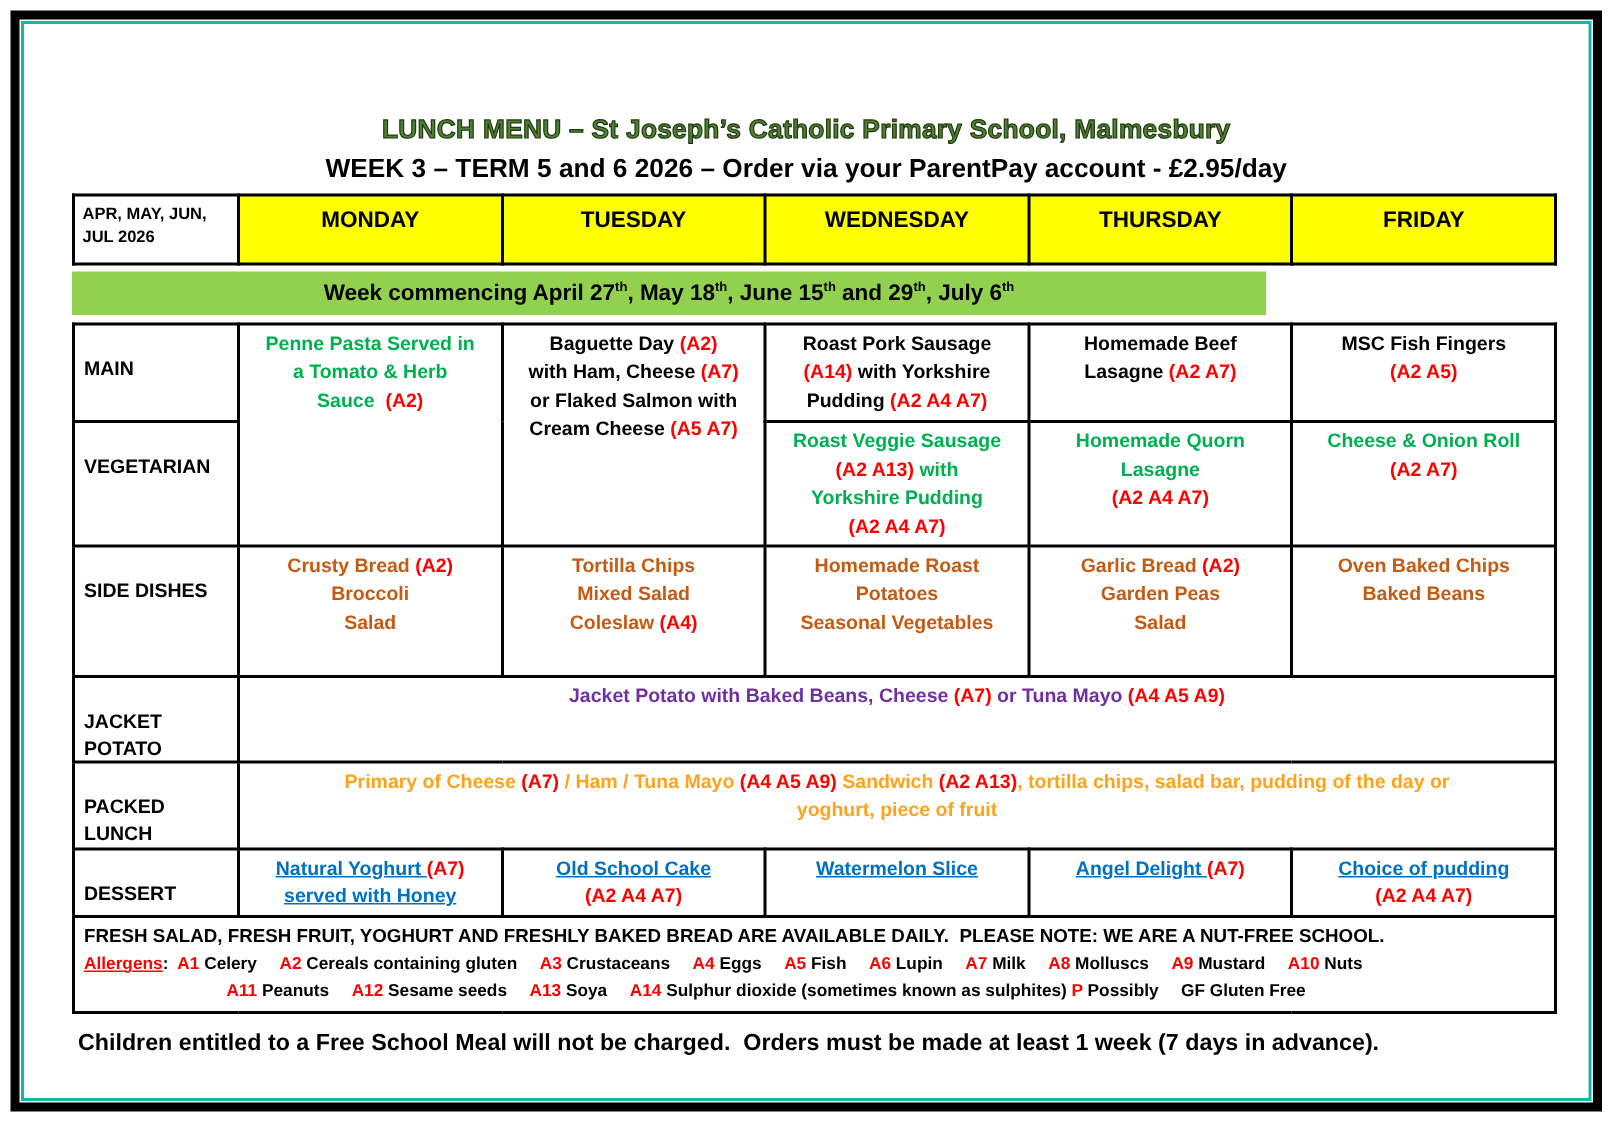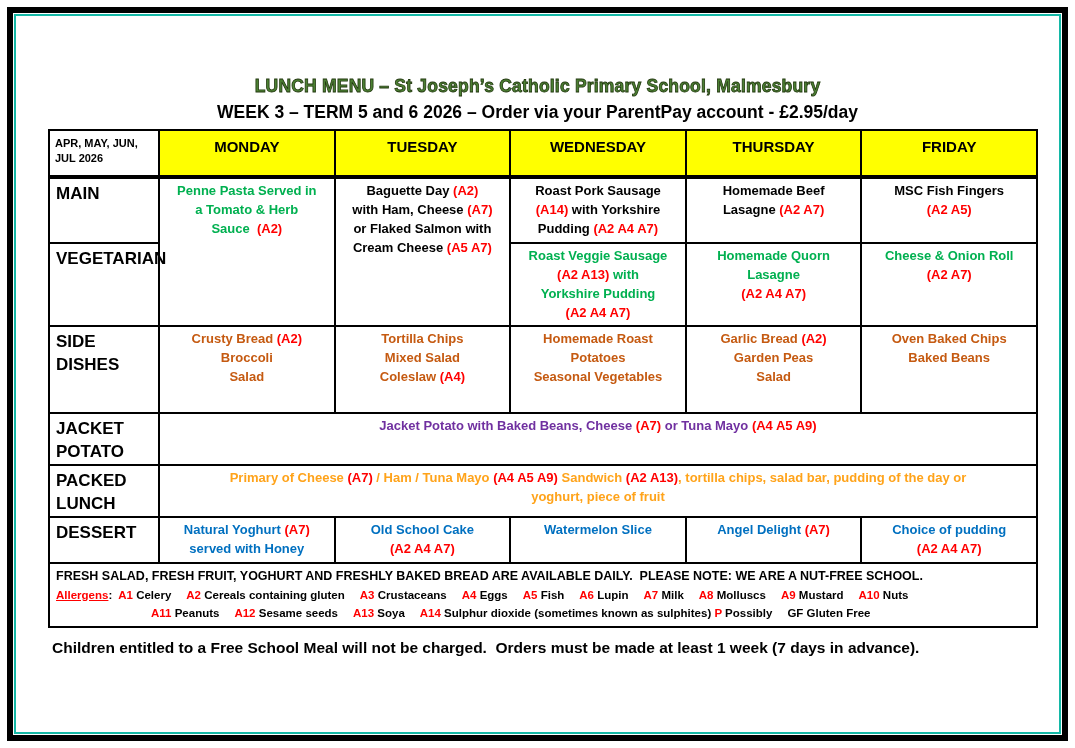--- a/index.html
+++ b/index.html
@@ -19,37 +19,37 @@
   table{border-collapse:collapse;table-layout:fixed;width:990px;}
   th,td{border:2px solid #000;box-sizing:border-box;}
   col.c-label{width:110px;}
   .hdr-table th{height:46px;vertical-align:top;}
   th.corner{background:#fff;text-align:left;font-size:11px;padding:5px 5px 0 5px;line-height:1.4;font-weight:bold;}
   th.day{background:var(--header_yellow,#FFFF00);font-size:15px;padding-top:7px;text-align:center;}
   .band{background:var(--band_green,#92D050);height:29px;line-height:29px;text-align:center;
     font-size:15px;margin:4px 0 5px 0;}
   .band sup{font-size:58%;}
   .menu-table td{vertical-align:top;text-align:center;font-size:13px;line-height:1.45;padding:3px 2px;}
-  .menu-table td.label{text-align:left;font-size:17px;padding:4px 4px 0 6px;line-height:1.35;}
+  .menu-table td.label{text-align:left;font-size:13px;padding:20px 4px 0 6px;line-height:1.35;}
   tr.r-main{height:65px;} tr.r-veg{height:78px;} tr.r-side{height:87px;}
   tr.r-jacket{height:39px;} tr.r-packed{height:45px;} tr.r-dessert{height:40px;} tr.r-notes{height:58px;}
   td.notes{text-align:left;padding:3px 6px;}
   .daily{font-size:12.5px;color:#000;line-height:1.45;}
   .al1{font-size:11.5px;margin-top:2px;line-height:1.55;}
   .al2{font-size:11.5px;padding-left:95px;line-height:1.55;}
   .footer{margin:8px 0 0 36px;font-size:15.5px;line-height:1.6;color:#000;}
   sup{vertical-align:super;line-height:0;}
   
   .seg-k{color:#000;}
   .seg-g{color:var(--food_green,#00B050);}
   .seg-r{color:var(--allergen_red,#FF0000);}
   .seg-o{color:var(--side_orange,#C55A11);}
   .seg-p{color:var(--jacket_purple,#7030A0);}
   .seg-y{color:var(--packed_orange,#FFA31A);}
-  .seg-b{color:var(--dessert_blue,#0070C0);}
+  .seg-b{color:var(--dessert_blue,#0070C0);text-decoration:underline;}
   .seg-n{color:#000;margin-right:15px;}
   .seg-ul{color:var(--allergen_red,#FF0000);text-decoration:underline;}
 </style>
 </head>
 <body>
 
 <div class="frame">
   <div class="frame-inner">
     <div class="content">
 
@@ -72,20 +72,21 @@
             <th class="corner"><span class="seg-k">APR, MAY, JUN,</span><br><span class="seg-k">JUL 2026</span></th>
             <th class="day">MONDAY</th>
             <th class="day">TUESDAY</th>
             <th class="day">WEDNESDAY</th>
             <th class="day">THURSDAY</th>
             <th class="day">FRIDAY</th>
           </tr>
         </tbody>
           </table>
 
+        <div class="band"><span class="seg-k">Week commencing April 27</span><sup class="seg-k">th</sup><span class="seg-k">, May 18</span><sup class="seg-k">th</sup><span class="seg-k">, June 15</span><sup class="seg-k">th</sup><span class="seg-k"> and 29</span><sup class="seg-k">th</sup><span class="seg-k">, July 6</span><sup class="seg-k">th</sup></div>
 
         <table class="menu-table">
           <colgroup>
               <col class="c-label">
               <col>
               <col>
               <col>
               <col>
               <col>
             </colgroup>

